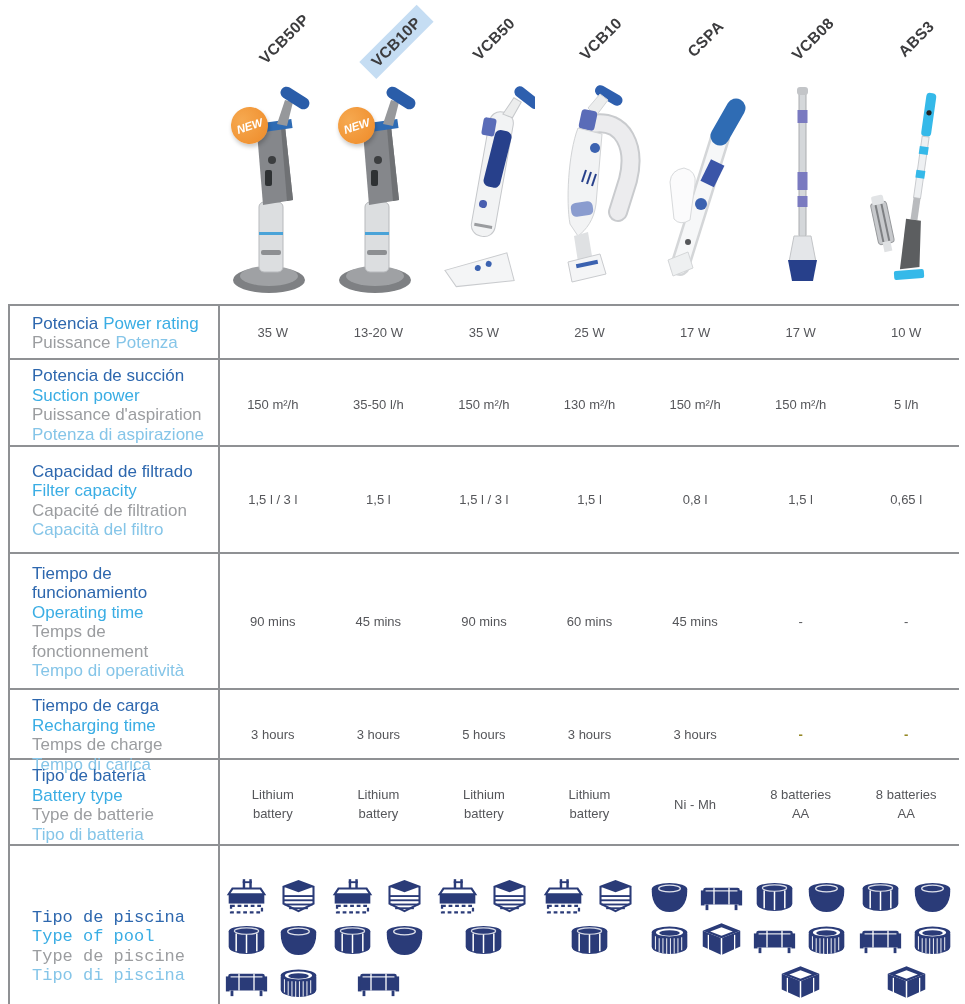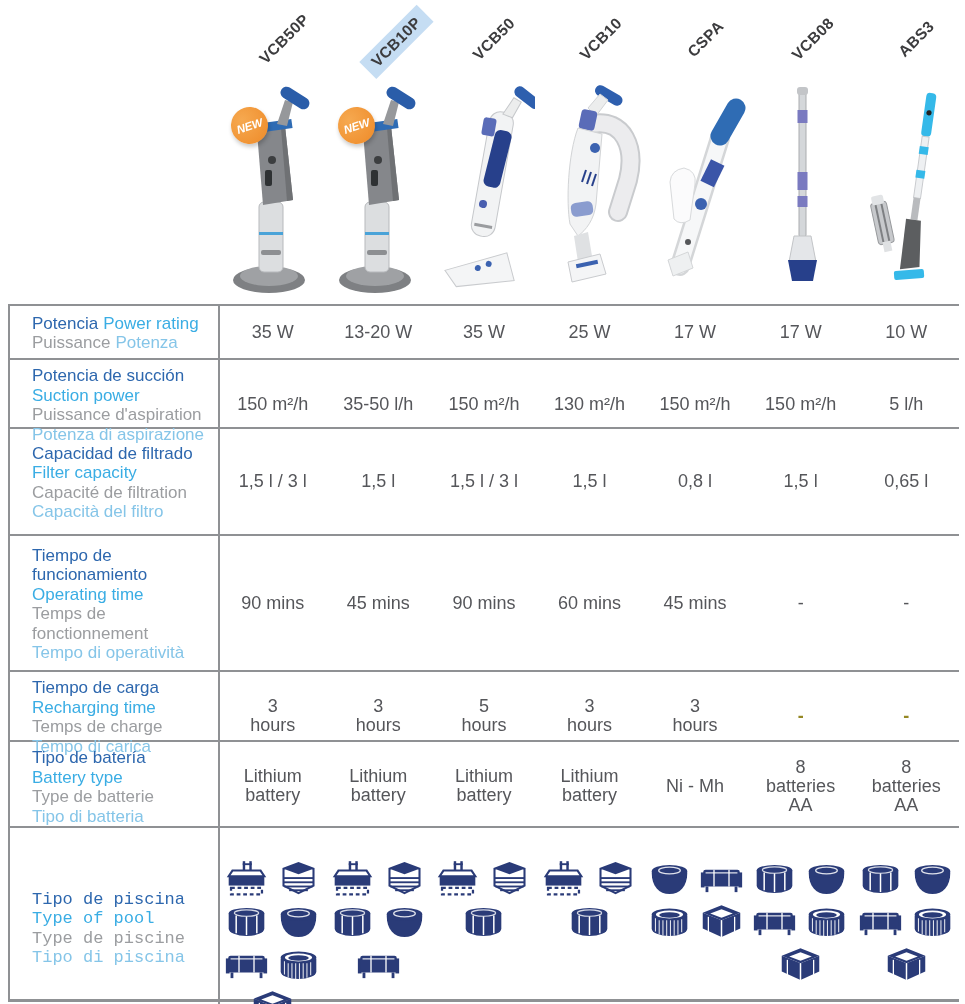--- a/index.html
+++ b/index.html
@@ -14,30 +14,30 @@
   .new-badge{position:absolute;width:37px;height:37px;border-radius:50%;
              background:radial-gradient(circle at 35% 30%,#f6a950,#ee8a28);
              color:#fff;font-weight:800;font-style:italic;font-size:11.5px;
              display:flex;align-items:center;justify-content:center;
              transform:rotate(-18deg);box-shadow:0 3px 4px rgba(0,0,0,.22);z-index:5;}
 
   
   .spec-table{position:absolute;left:8px;top:304px;width:949px;border-left:2px solid #8f9194;}
   .trow{display:grid;grid-template-columns:210px repeat(7,1fr);
         border-top:2px solid #8f9194;box-sizing:border-box;}
-  .r-power{height:54px}.r-suction{height:69px}.r-filter{height:107px}
+  .r-power{height:54px}.r-suction{height:87px}.r-filter{height:107px}
   .r-operating{height:136px}.r-recharge{height:70px}.r-battery{height:86px}
   .r-pool{height:176px;border-bottom:3px solid #8f9194;font-family:Liberation Mono, monospace;}
   .lcell{border-right:2px solid #8f9194;display:flex;flex-direction:column;justify-content:center;
          padding:6px 6px 4px 22px;font-size:17px;line-height:19.5px;box-sizing:border-box;}
   .es{color:#2d67ae}.en{color:#3aade4}.fr{color:#9b9da0}.it{color:#85c5e8}
   .block{display:block}
   .lline .es,.lline .fr{margin-right:5px}
   .cell{display:flex;align-items:center;justify-content:center;box-sizing:border-box;}
-  .val{color:#55565a;font-size:18px;text-align:center;line-height:19px;}
+  .val{color:#55565a;font-size:13px;text-align:center;line-height:19px;}
   .r-recharge .val{max-width:46px;}
   .r-battery .val{max-width:74px;}
   .r-recharge .c6 .val,.r-recharge .c7 .val{color:#958824;font-weight:700;}
   .pool-cell{flex-direction:column;justify-content:flex-start;padding-top:32px;gap:5px;}
   .icon-row{display:flex;justify-content:center;gap:7px;}
   .pool-icon{width:45px;height:38px;display:block;}
 </style>
 </head>
 <body>
 

